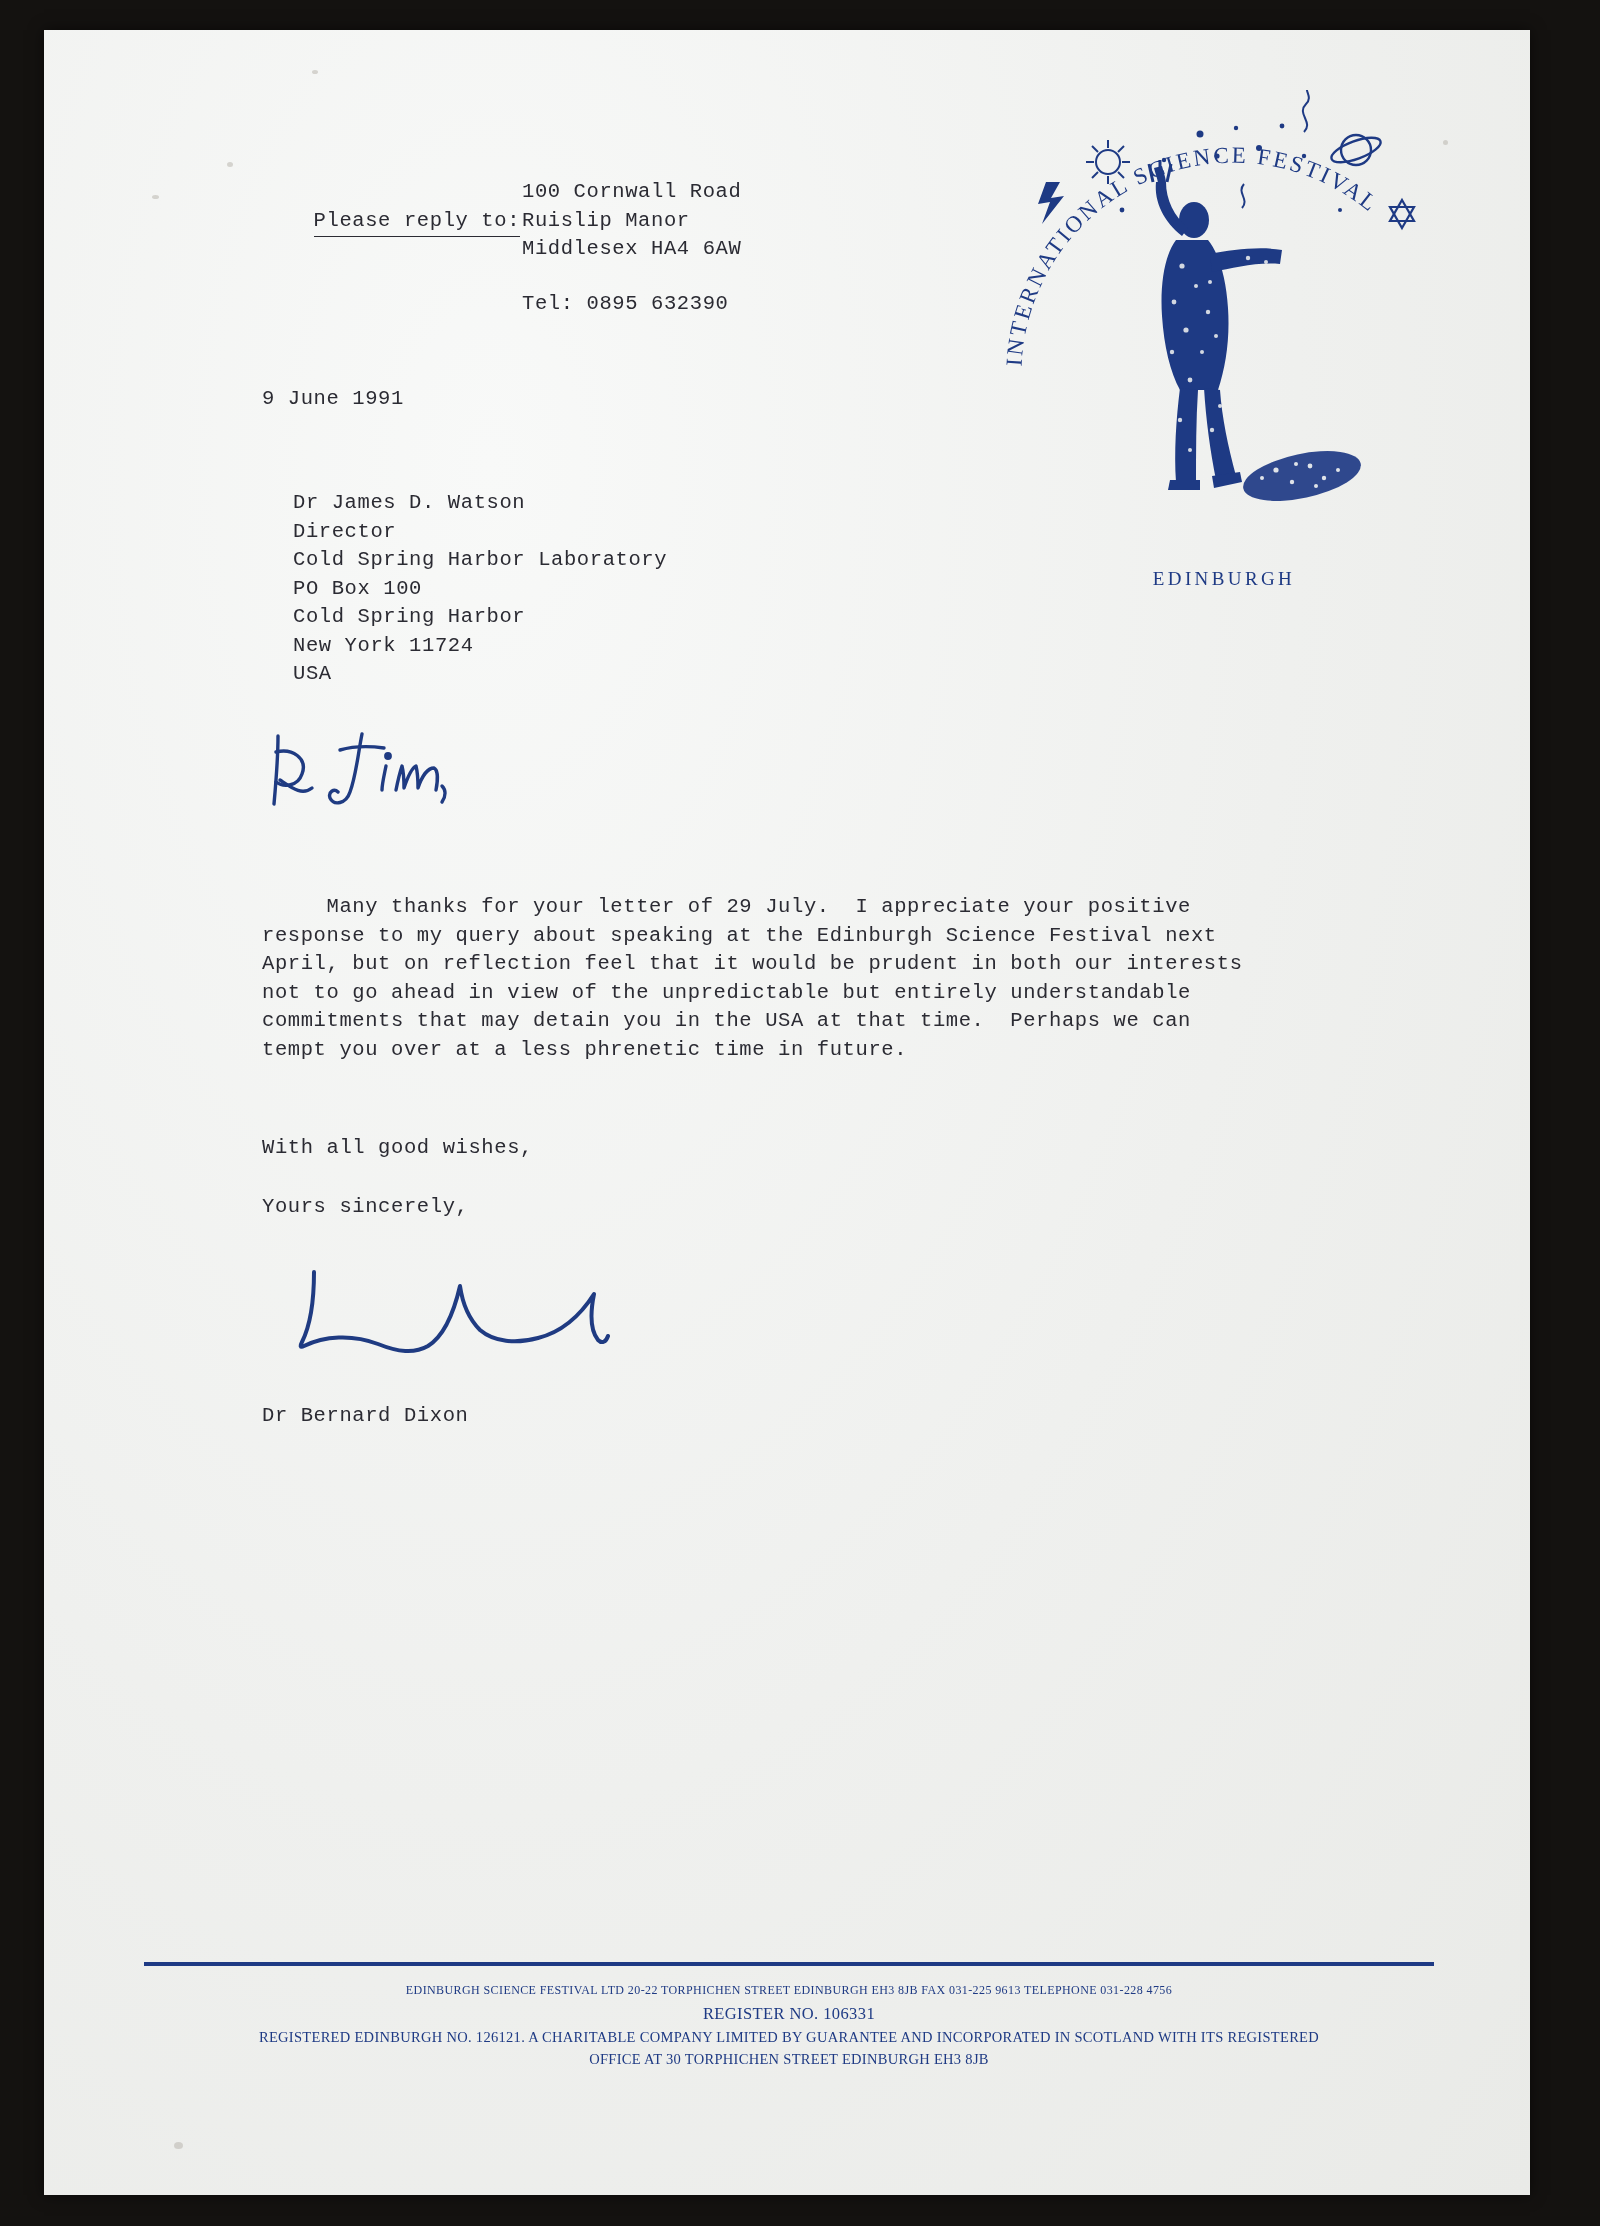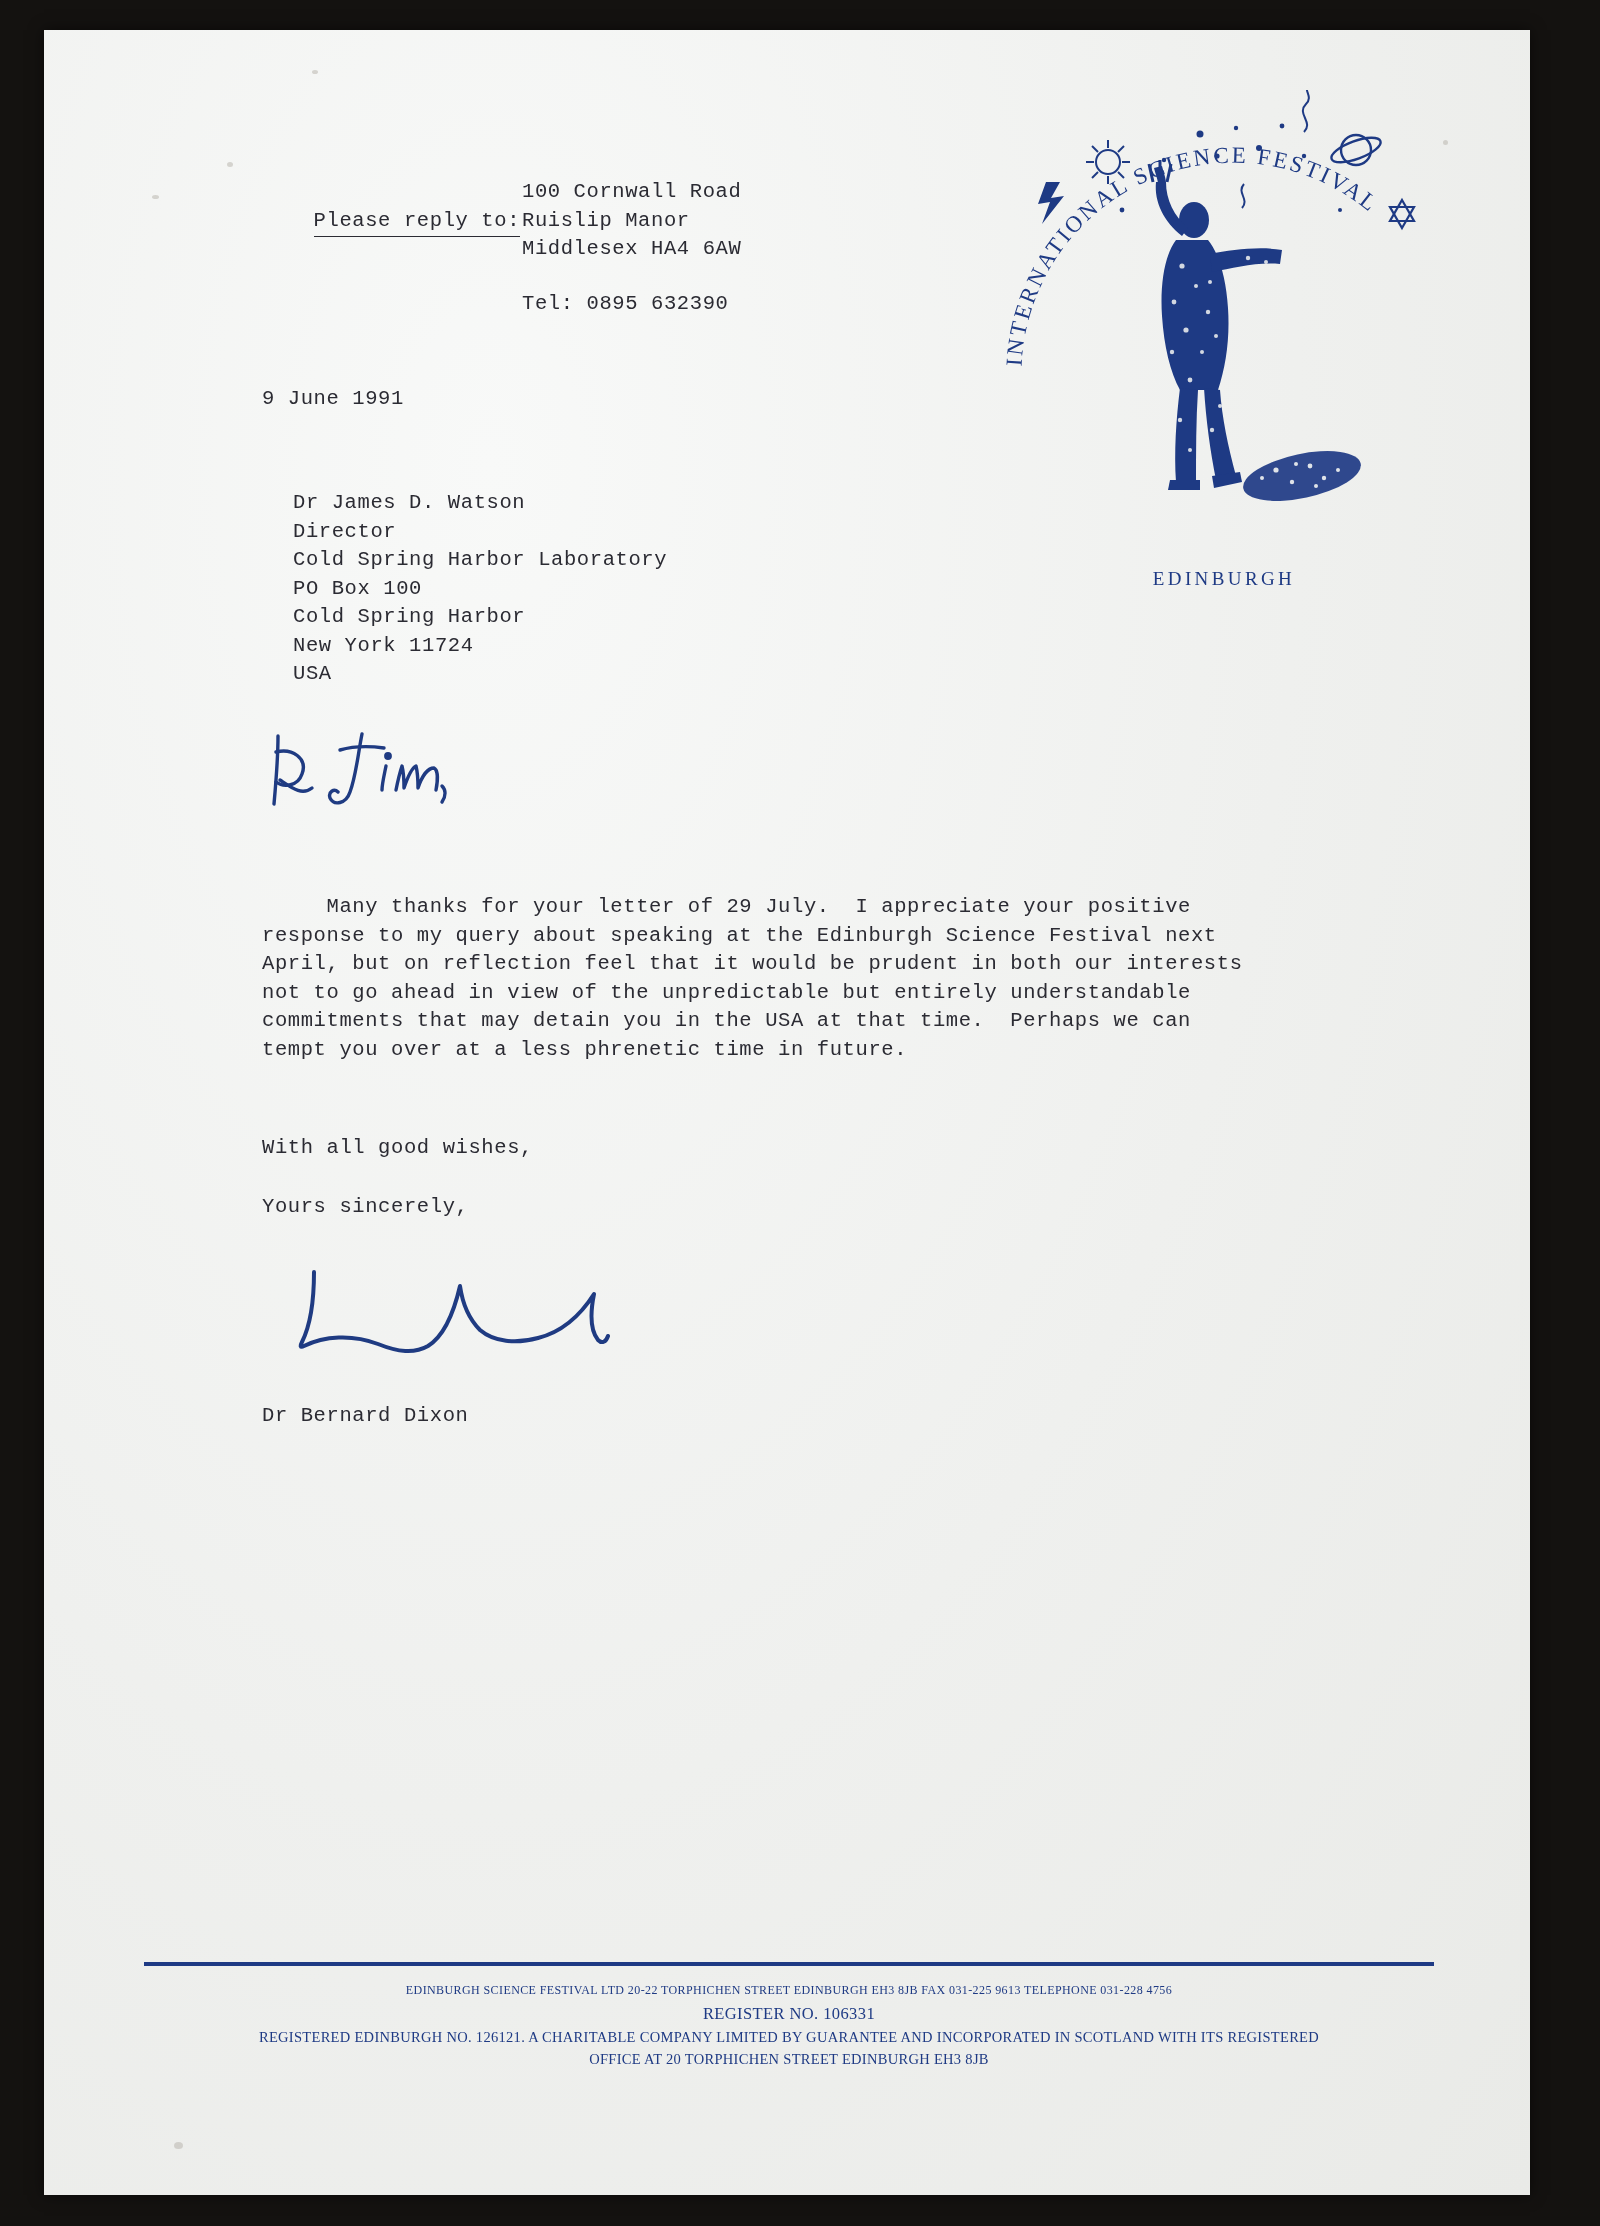--- a/index.html
+++ b/index.html
@@ -324,15 +324,15 @@
     </svg>
   </div>
 
   <div class="signer mono">Dr Bernard Dixon</div>
 
   <div class="footer-rule"></div>
   <div class="footer">
     <div class="l1">EDINBURGH  SCIENCE  FESTIVAL  LTD   20-22  TORPHICHEN  STREET  EDINBURGH  EH3  8JB  FAX 031-225 9613  TELEPHONE 031-228 4756</div>
     <div class="l2">REGISTER NO. 106331</div>
     <div class="l4">REGISTERED EDINBURGH NO. 126121.  A CHARITABLE COMPANY LIMITED BY GUARANTEE AND INCORPORATED IN SCOTLAND WITH ITS REGISTERED</div>
-    <div class="l5">OFFICE AT 20 TORPHICHEN STREET EDINBURGH EH3 8JB</div>
+    <div class="l5">OFFICE AT 30 TORPHICHEN STREET EDINBURGH EH3 8JB</div>
   </div>
 </div>
 
 </body></html>

